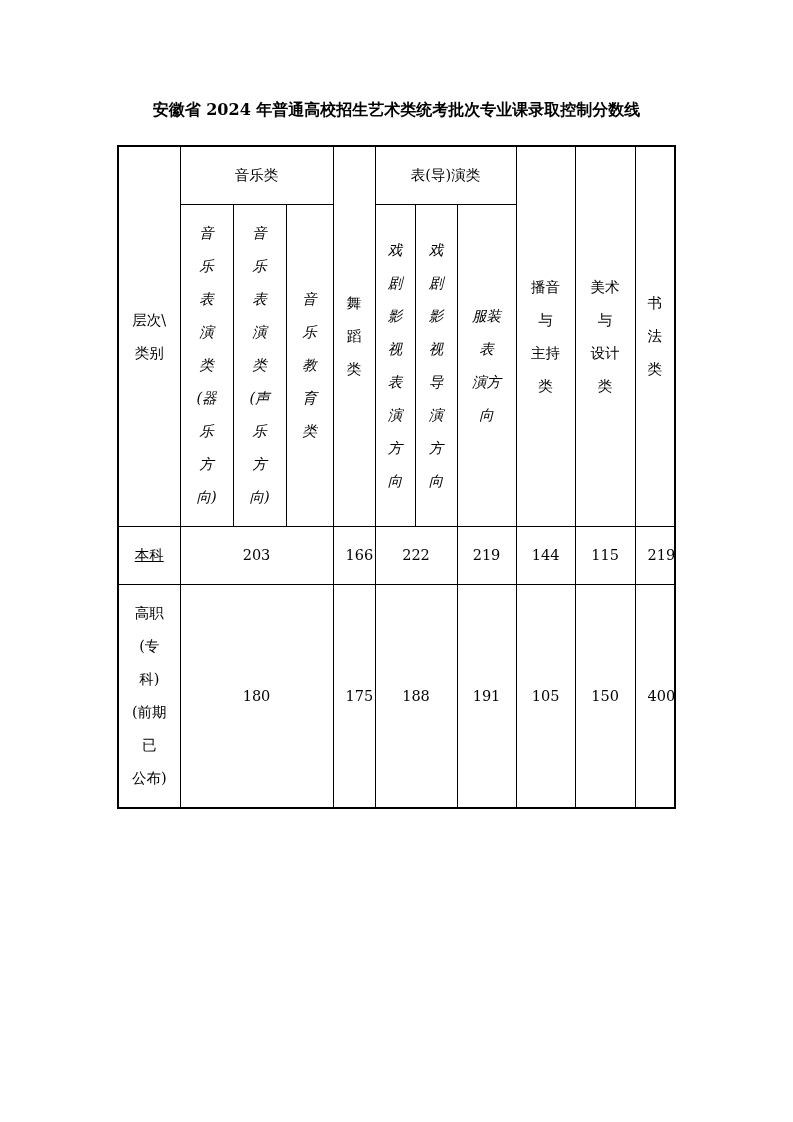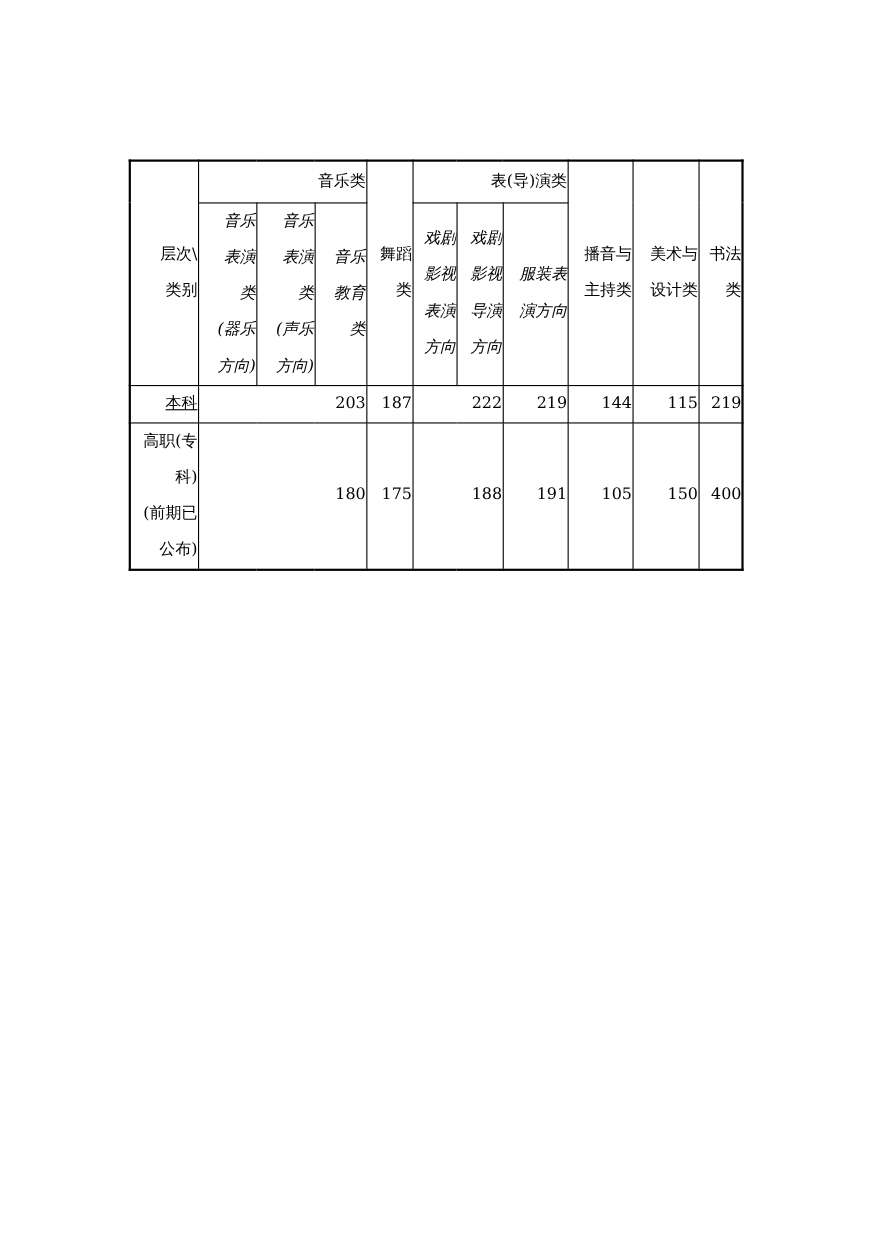--- a/index.html
+++ b/index.html
@@ -27,43 +27,44 @@
     position: absolute;
     left: 117px;
     top: 145px;
     border-collapse: collapse;
     table-layout: fixed;
     width: 557px;
     border: 2px solid #000000;
   }
   table.score-table td {
     border: 1px solid #000000;
-    text-align: right;
+    text-align: center;
     vertical-align: middle;
     font-size: 14.5px;
     line-height: 33px;
     white-space: pre-line;
-    padding: 0;
+    padding: 12px;
     overflow: hidden;
   }
   tr.r-group   { height: 38px;  }
   tr.r-sub     { height: 165px; font-style: italic; }
   tr.r-benke   { height: 33px;  }
   tr.r-gaozhi  { height: 99px; }
   td.label-left {
     text-align: left;
     padding-left: 6px;
     text-decoration: underline;
   }
 </style>
 </head>
 <body>
 
 <div class="page">
 
+  <div class="doc-title">安徽省 2024 年普通高校招生艺术类统考批次专业课录取控制分数线</div>
 
   <table class="score-table">
     <colgroup>
       <col style="width:62px">
       <col style="width:53px">
       <col style="width:53px">
       <col style="width:47px">
       <col style="width:42px">
       <col style="width:40px">
       <col style="width:42px">
@@ -108,21 +109,21 @@
         <td>戏剧
 影视
 导演
 方向</td>
         <td>服装表
 演方向</td>
       </tr>
       <tr class="r-benke">
         <td class="label-left">本科</td>
         <td colspan="3">203</td>
-        <td>187</td>
+        <td>166</td>
         <td colspan="2">222</td>
         <td>219</td>
         <td>144</td>
         <td>115</td>
         <td>219</td>
       </tr>
       <tr class="r-gaozhi">
         <td>高职(专
 科)
 (前期已

